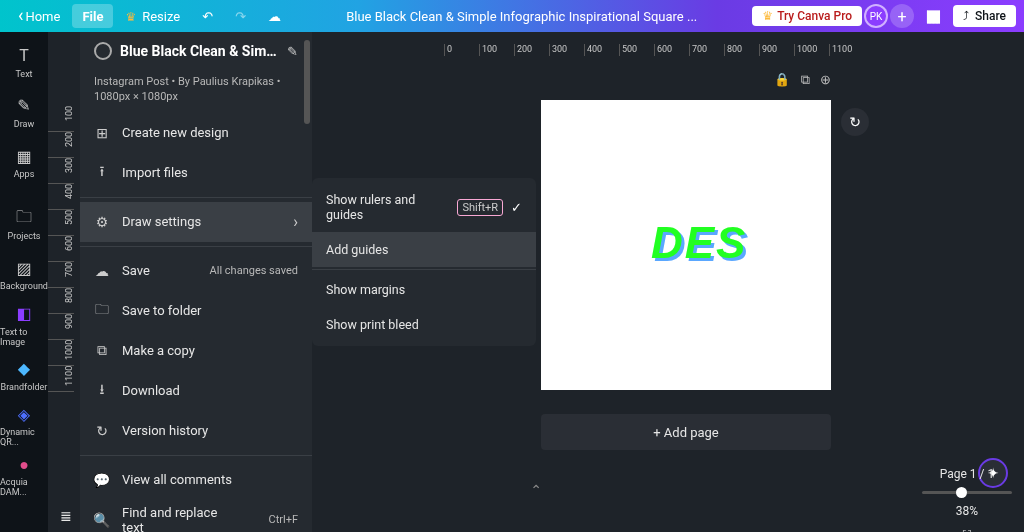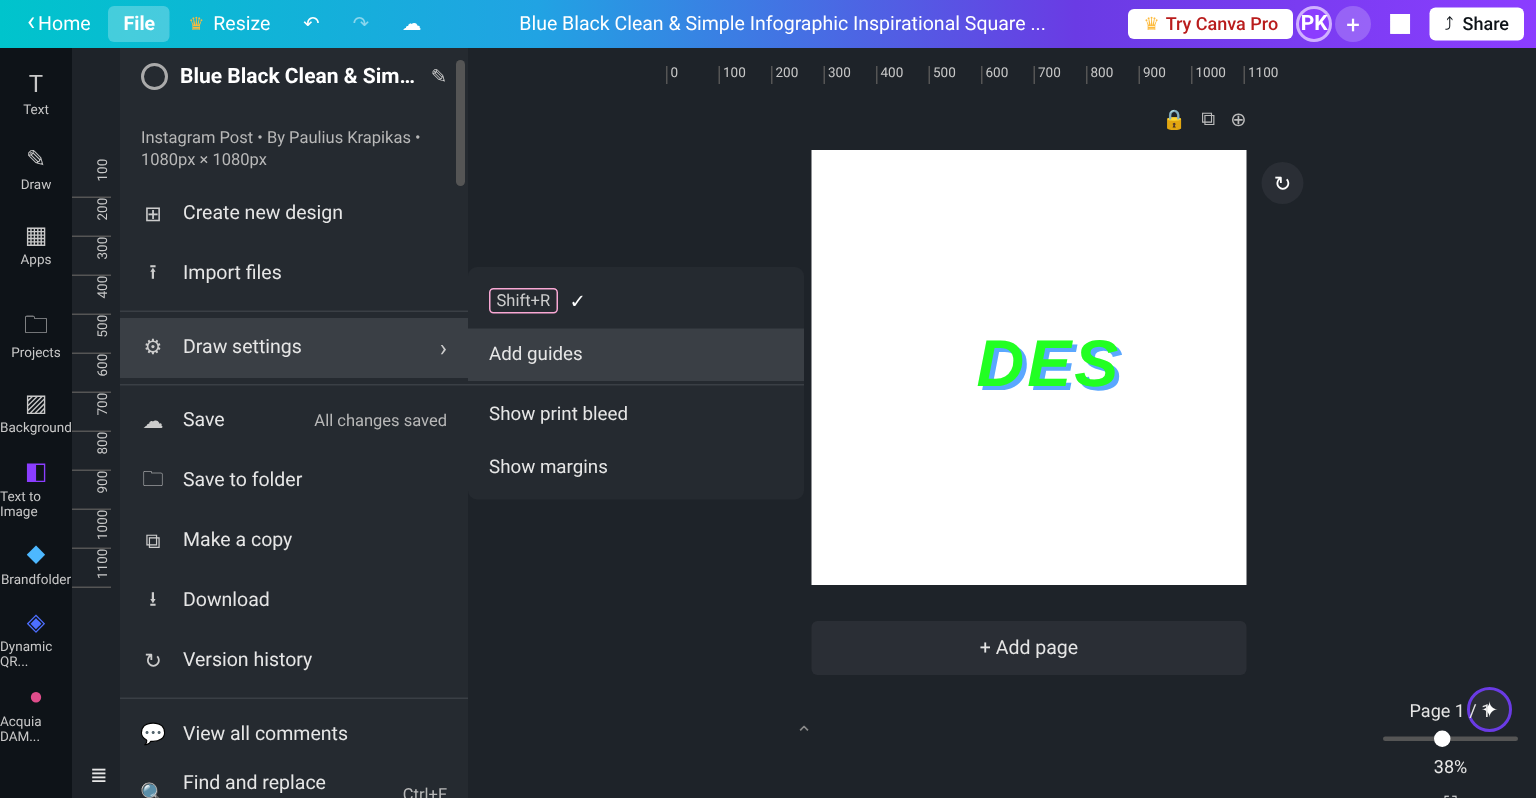--- a/index.html
+++ b/index.html
@@ -7,21 +7,21 @@
 
 
 .topbar { height: 32px; background: linear-gradient(90deg,#00c4cc 0%,#21a3e3 35%,#6a3be4 70%,#8b3dff 100%); display:flex; align-items:center; padding:0 8px; gap:2px; }
 .tbtn { height:24px; padding:0 10px; display:flex; align-items:center; gap:6px; border-radius:4px; color:#fff; font-size:13px; cursor:pointer; }
 .tbtn.sel { background: rgba(255,255,255,0.25); font-weight: bold; }
 .back-ic::before { content:"‹"; font-size:18px; line-height:14px; margin-right:-4px; }
 .topbar .title { flex:0 1 auto; margin-left:auto; color:#fff; font-size:13px; white-space:nowrap; }
 .spacer { flex:1; }
 .pro { background:#fff; color:#b91c1c; border-radius:4px; padding:3px 10px; font-size:12px; font-weight:500; display:flex; align-items:center; gap:4px;}
 .crown::before { content:"♛"; color:#fdba3b; font-size:12px;}
-.pk { width:24px; height:24px; border-radius:50%; background:#8b3dff; border:2px solid rgba(255,255,255,0.6); display:flex; align-items:center; justify-content:center; font-size:14px; font-weight:700;}
+.pk { width:24px; height:24px; border-radius:50%; background:#8b3dff; border:2px solid rgba(255,255,255,0.6); display:flex; align-items:center; justify-content:center; font-size:10px; font-weight:400;}
 .plus { width:24px; height:24px; border-radius:50%; background:rgba(255,255,255,0.2); display:flex; align-items:center; justify-content:center; font-size:16px;}
 .sharebtn { background:#fff; color:#0e1318; border-radius:4px; padding:4px 10px; font-size:12px; font-weight:500; display:flex; align-items:center; gap:6px;}
 .barsic::before{content:"⤴";}
 .chartic::before{content:"📊"; filter:grayscale(1) brightness(3); font-size:12px;}
 
 
 .rail { position:absolute; left:0; top:32px; bottom:32px; width:48px; background:#0e1318; display:flex; flex-direction:column; align-items:center; padding-top:6px; gap:2px; z-index:1;}
 .railitem { width:48px; height:50px; display:flex; flex-direction:column; align-items:center; justify-content:center; gap:3px; color:#c8c8c8; font-size:9px; cursor:pointer;}
 .railitem .ric { width:20px; height:20px; display:flex; align-items:center; justify-content:center; font-size:16px;}
 
@@ -41,21 +41,21 @@
 .fab { position:absolute; right:16px; bottom:12px; width:30px; height:30px; border-radius:50%; background:#2a2e35; border:2px solid #6a3be4; display:flex; align-items:center; justify-content:center; color:#fff; font-size:14px;}
 .collapse { position:absolute; bottom:2px; left:50%; transform:translateX(-50%); color:#888; font-size:14px; cursor:pointer;}
 
 
 .filemenu { position:absolute; left:80px; top:32px; width:232px; background:#252a30; border-radius:0 0 6px 6px; z-index:10; padding-bottom:6px;}
 .fm-head { padding:10px 14px 8px 14px; }
 .fm-title-row{display:flex;align-items:center;gap:8px;}
 .fm-title-row .circ{width:18px;height:18px;border:2px solid #aaa;border-radius:50%;}
 .fm-title { font-weight:700; font-size:14px; flex:1; white-space:nowrap; overflow:hidden; text-overflow:ellipsis;}
 .pencil::before{content:"✎"; color:#ccc;}
-.fm-sub { margin-top:24px; font-size:11px; color:#b8b8b8; line-height:1.4;}
+.fm-sub { margin-top:14px; font-size:11px; color:#b8b8b8; line-height:1.4;}
 .fm-item { height:40px; display:flex; align-items:center; gap:12px; padding:0 14px; color:#e6e6e6; font-size:13px; cursor:pointer;}
 .fm-item:hover,.fm-item.hl{background:#3a3f45;}
 .fm-item .fic{width:16px;display:flex;justify-content:center;color:#ccc;font-size:14px;}
 .fm-sep { height:1px; background:#3a3f45; margin:4px 0;}
 .fm-right { margin-left:auto; font-size:11px; color:#b8b8b8;}
 .chev::after{content:"›"; color:#ccc; font-size:16px;}
 .badge-yellow{width:14px;height:14px;background:#fdba3b;border-radius:50%;}
 .fm-scrollbar{position:absolute;right:2px;top:8px;width:6px;height:84px;background:#555;border-radius:3px;}
 
 
@@ -260,32 +260,33 @@
   <div class="fm-item">
       <span class="fic">🔍</span>
       <span style="max-width:110px">Find and replace text</span>
       <span class="fm-right">Ctrl+F</span>
     </div>
   <div class="fm-item"></div>
 </div>
 
 <div class="submenu">
   <div class="sm-item">
+    <span class="sm-label">Show rulers and guides</span>
     <span class="kbd">Shift+R</span>
     <span class="check"></span>
   </div>
   <div class="sm-item hl">
       <span class="sm-label">Add guides</span>
     </div>
   <div class="sm-sep"></div>
   <div class="sm-item">
+      <span class="sm-label">Show margins</span>
+    </div>
+  <div class="sm-item">
       <span class="sm-label">Show print bleed</span>
-    </div>
-  <div class="sm-item">
-      <span class="sm-label">Show margins</span>
     </div>
 </div>
 
 <div class="bottombar">
   <span class="notesic"></span>
   <span>Notes</span>
   <div class="bb-right">
     <span>Page 1 / 1</span>
     <div class="slider">
         <div class="knob"></div>

